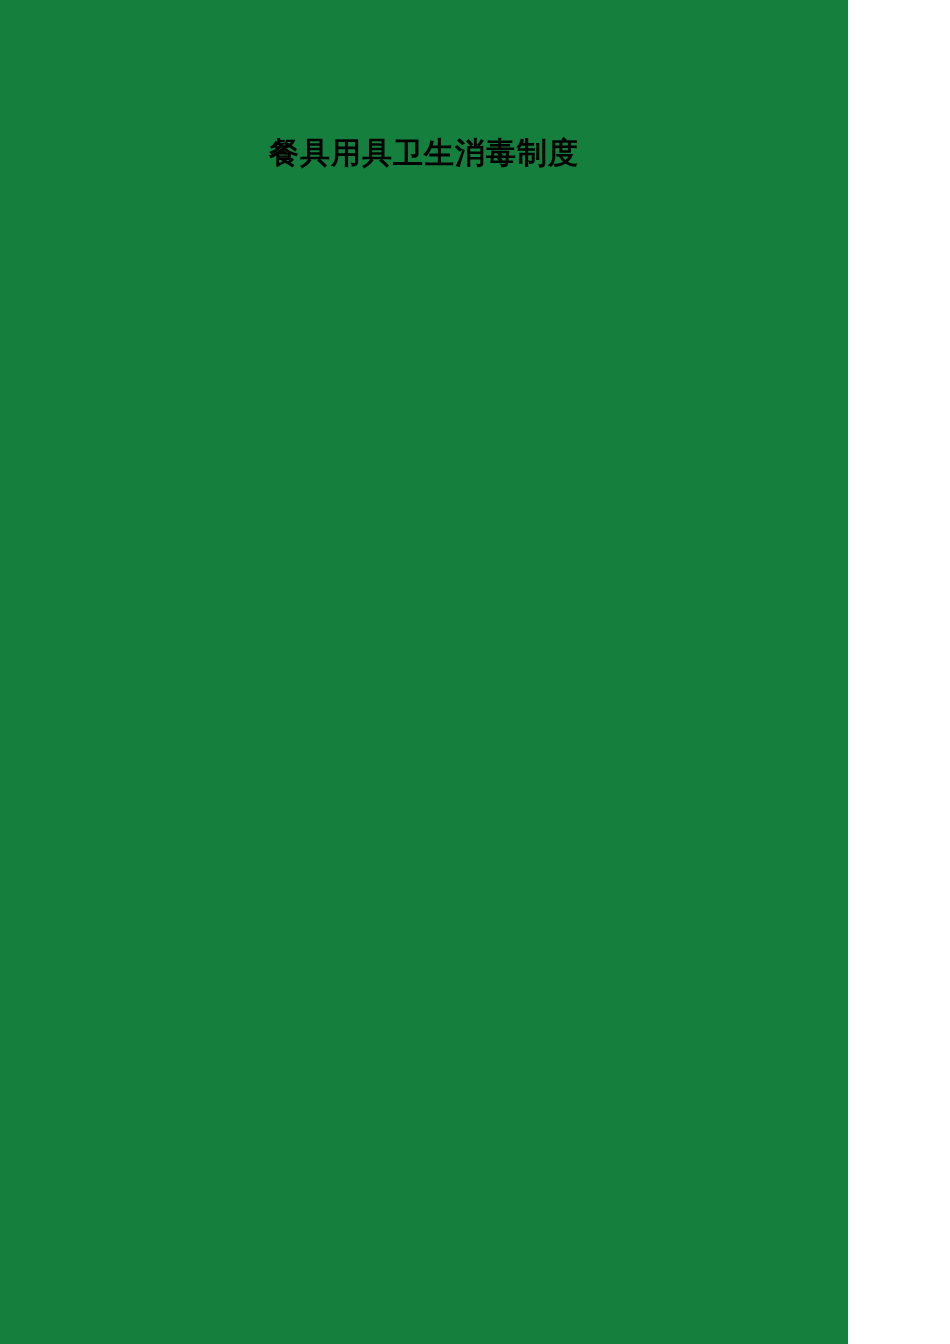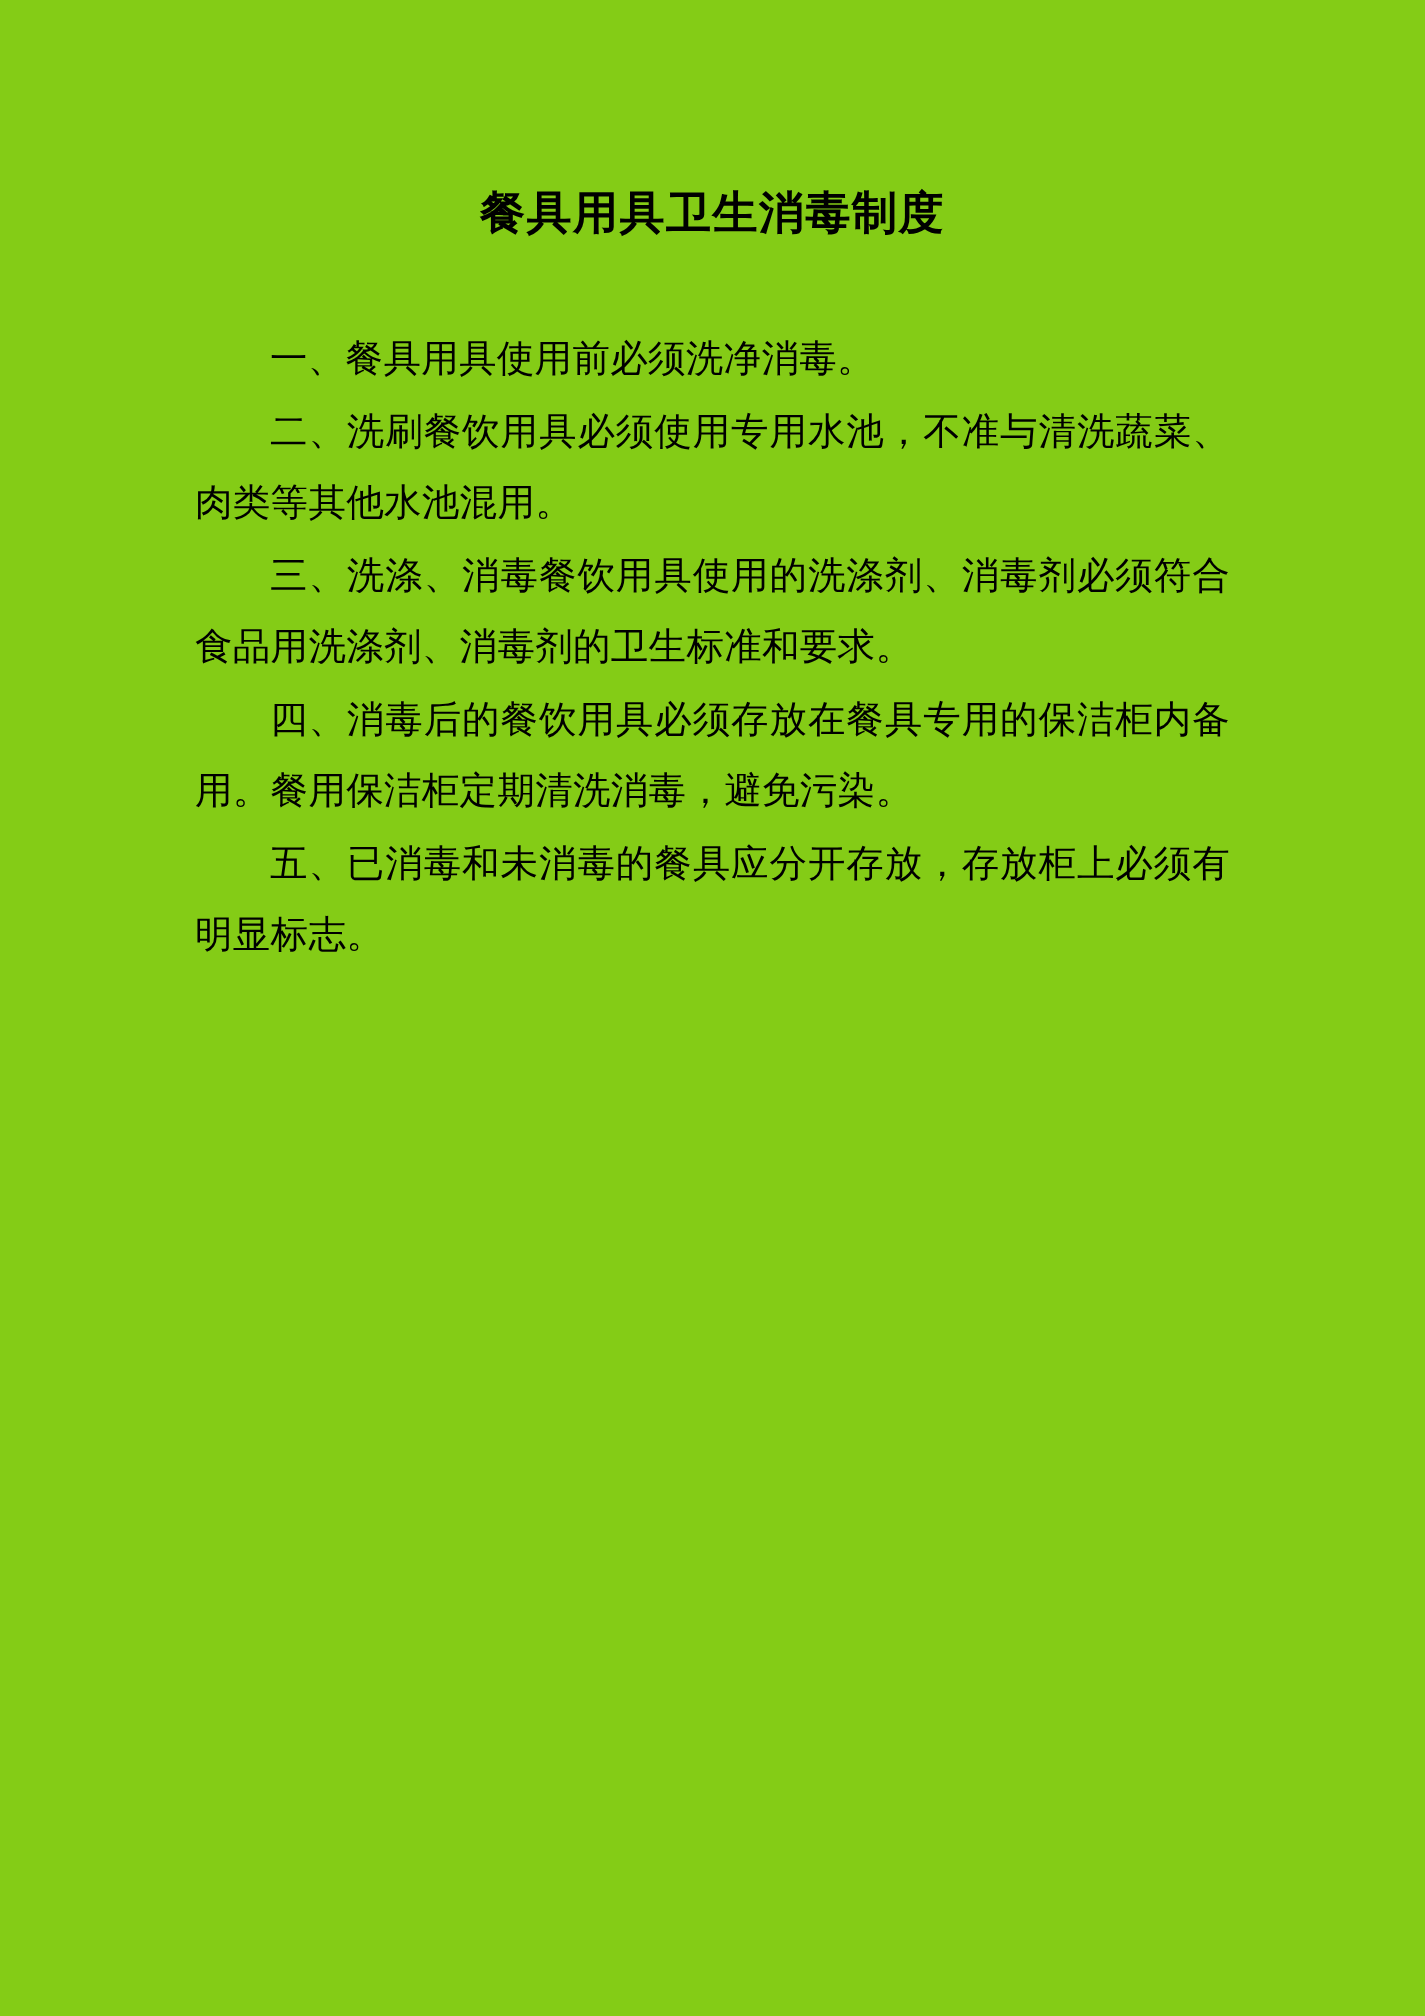--- a/index.html
+++ b/index.html
@@ -10,25 +10,25 @@
   }
   body {
     width: 950px;
     height: 1344px;
     font-family: "DejaVu Serif", "Liberation Serif", serif;
     color: #000000;
     overflow: hidden;
   }
   .page {
     position: relative;
-    width: 950px;
+    width: 848px;
     height: 1344px;
     box-sizing: border-box;
-    padding: 4px;
-    background: #84cc16;
+    padding: 15px;
+    background: #15803d;
   }
   .doc-title {
     margin: 0;
     padding-top: 118px;
     text-align: center;
     font-family: "DejaVu Sans", "Liberation Sans", sans-serif;
     font-size: 30px;
     font-weight: bold;
     letter-spacing: 1px;
     color: #000000;
@@ -51,21 +51,14 @@
     word-break: break-all;
   }
 </style>
 </head>
 <body>
 
 <div class="page">
 
   <h1 class="doc-title">餐具用具卫生消毒制度</h1>
 
-  <div class="doc-body">
-    <p class="para">一、餐具用具使用前必须洗净消毒。</p>
-    <p class="para">二、洗刷餐饮用具必须使用专用水池，不准与清洗蔬菜、肉类等其他水池混用。</p>
-    <p class="para">三、洗涤、消毒餐饮用具使用的洗涤剂、消毒剂必须符合食品用洗涤剂、消毒剂的卫生标准和要求。</p>
-    <p class="para">四、消毒后的餐饮用具必须存放在餐具专用的保洁柜内备用。餐用保洁柜定期清洗消毒，避免污染。</p>
-    <p class="para">五、已消毒和未消毒的餐具应分开存放，存放柜上必须有明显标志。</p>
-  </div>
 
 </div>
 
 </body></html>

